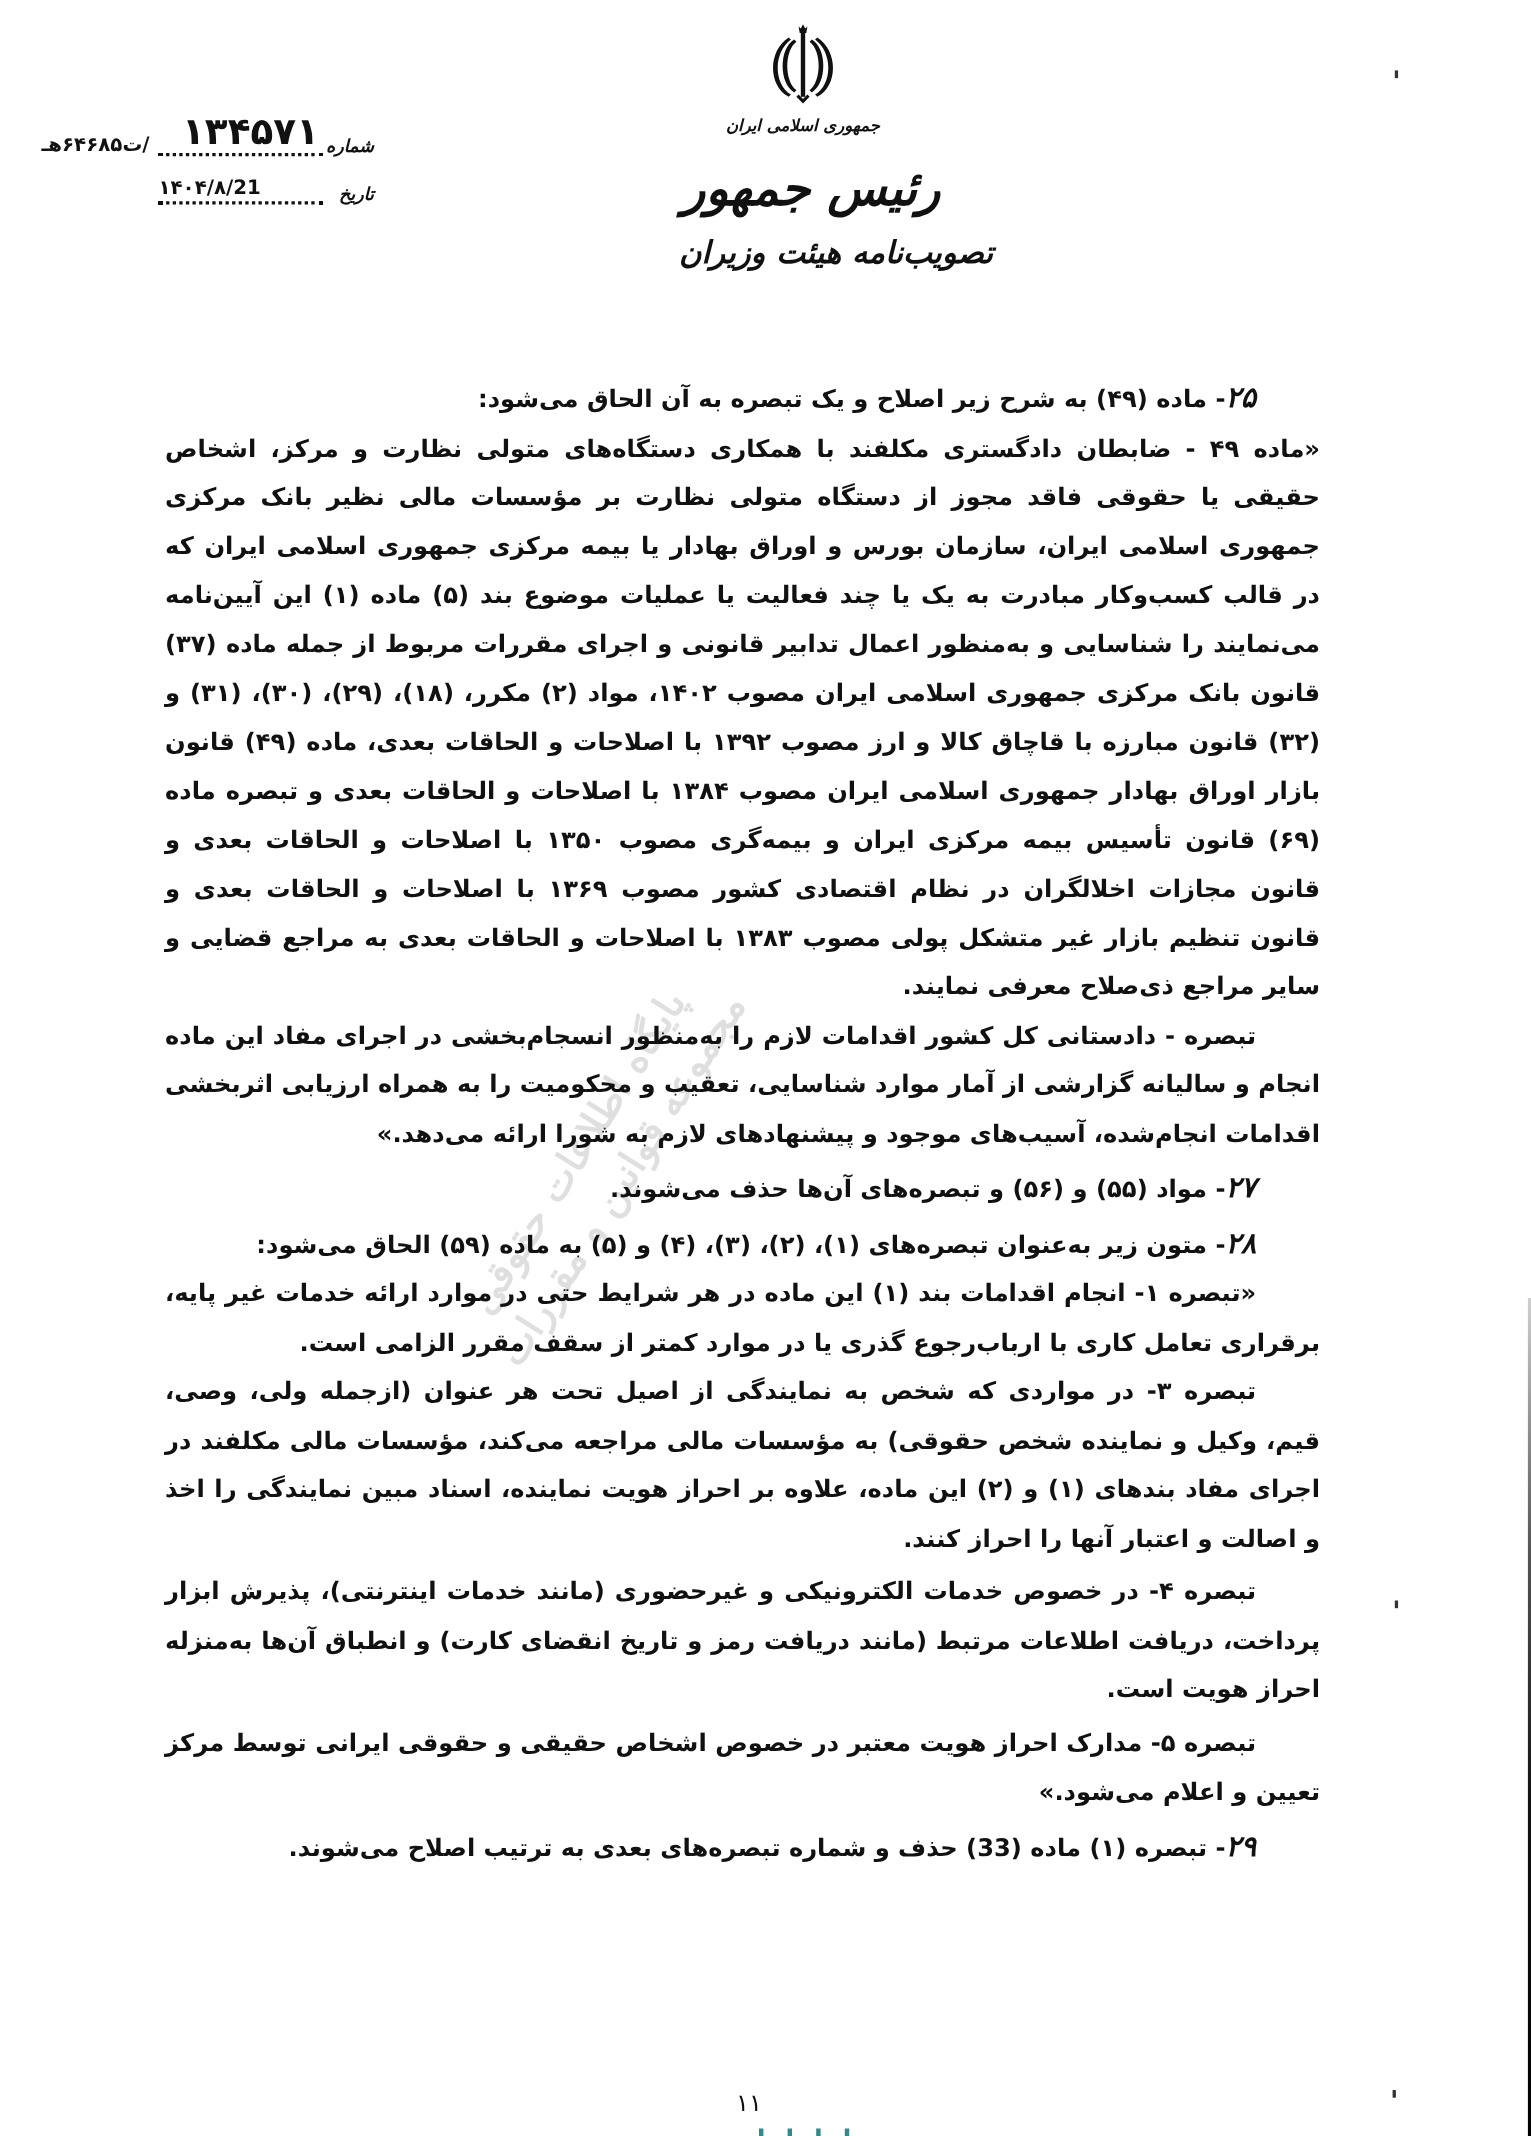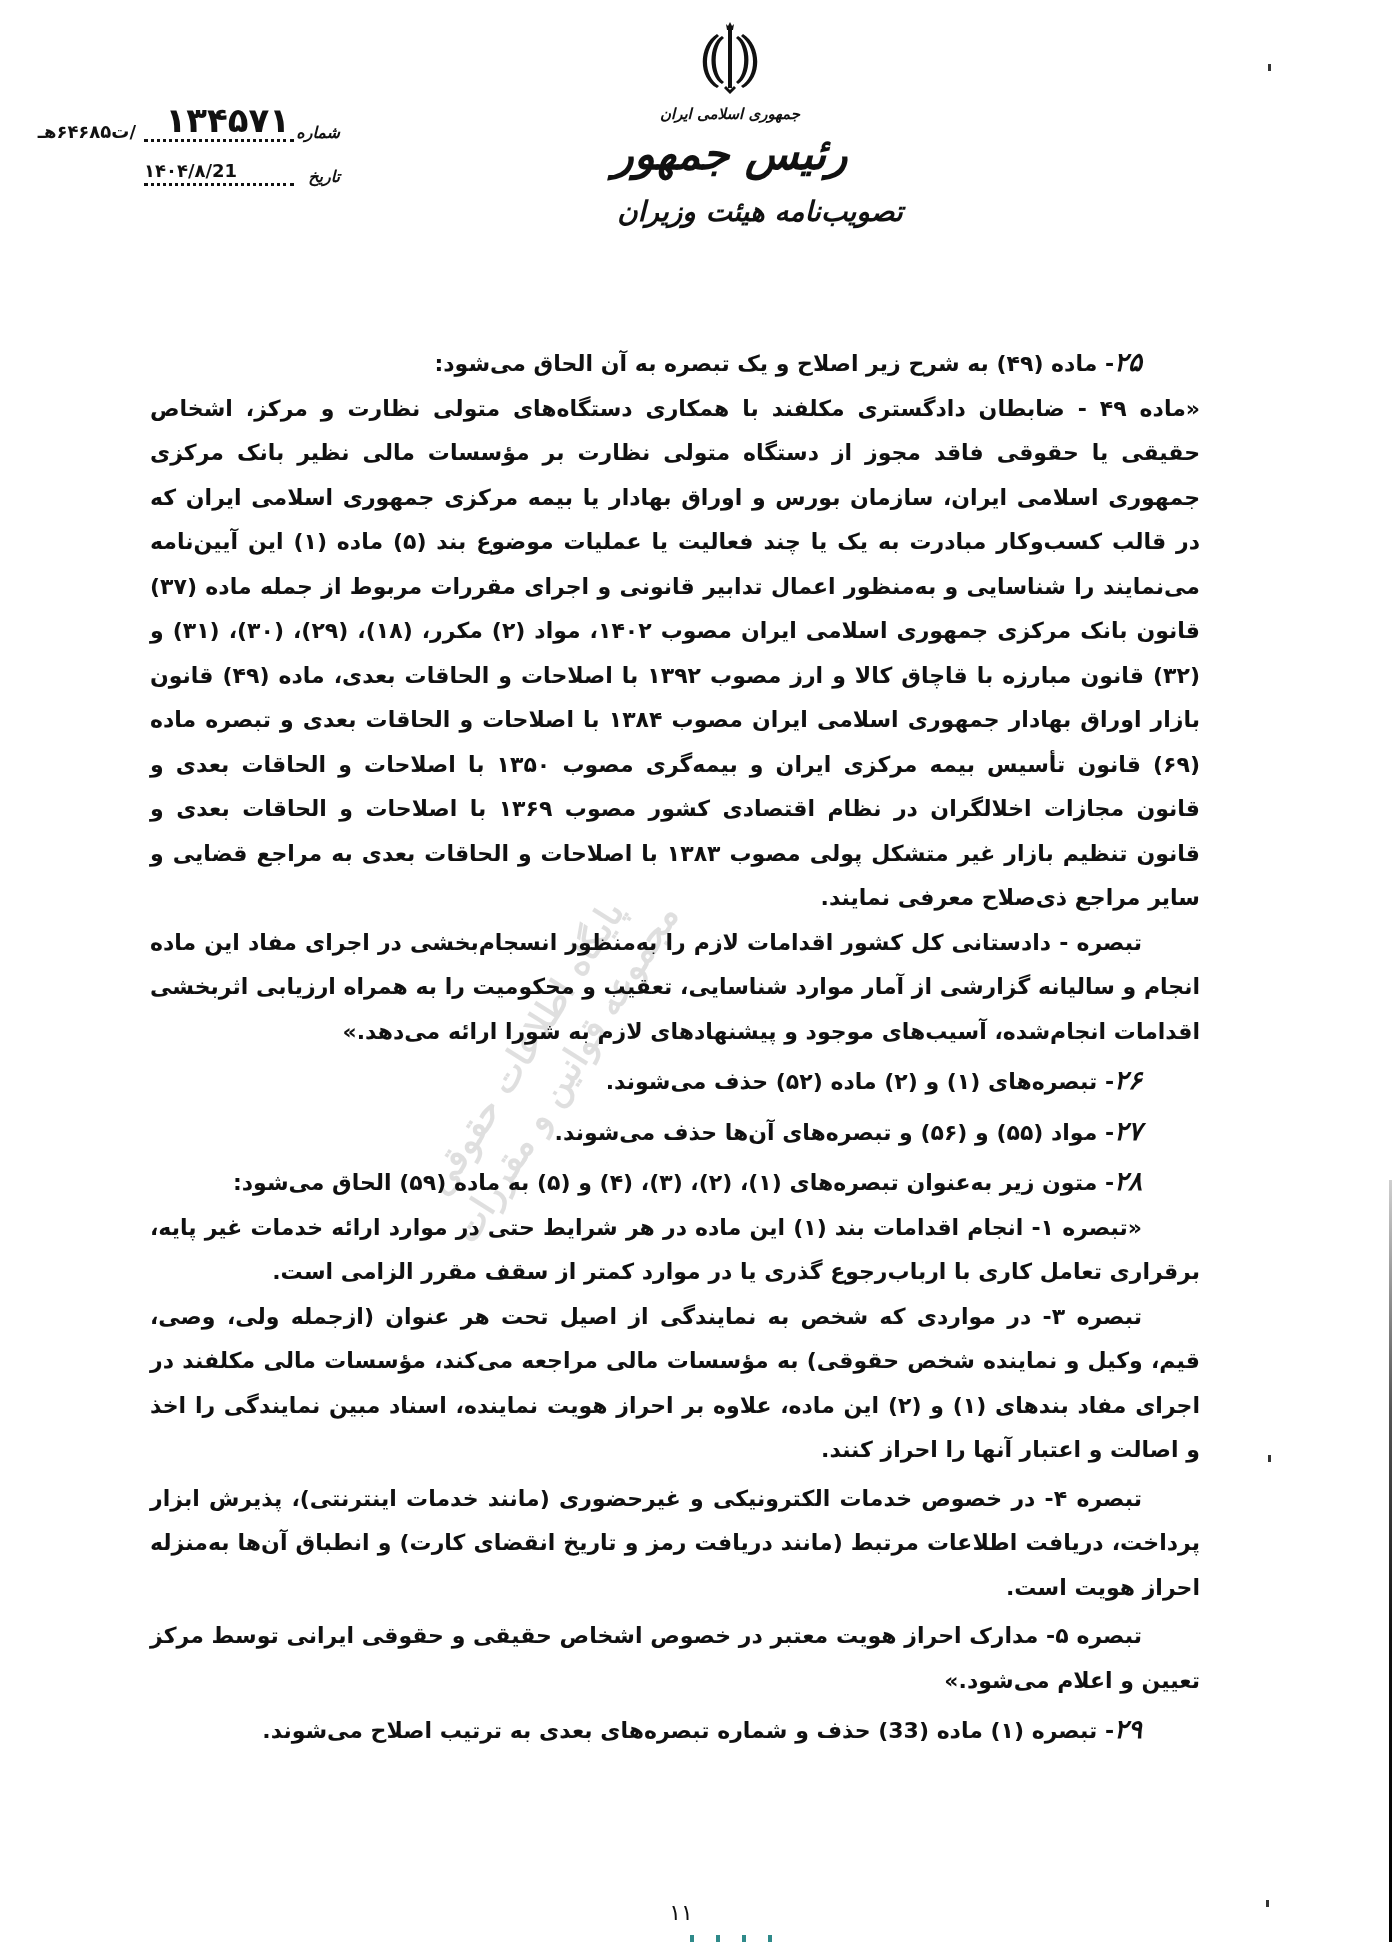--- a/index.html
+++ b/index.html
@@ -51,22 +51,23 @@
       font-style: italic;
       margin-top: 2px;
       line-height: 20px;
     }
     .office-title {
       font-family: "DejaVu Serif", serif;
       font-size: 44px;
       font-weight: bold;
       font-style: italic;
       line-height: 56px;
-      margin-top: 2px;
+      margin-top: 20px;
       letter-spacing: -1px;
+      text-align: right;
     }
     .decree-title {
       font-family: "DejaVu Serif", serif;
       font-size: 28px;
       font-weight: bold;
       font-style: italic;
       line-height: 40px;
       margin-top: 10px;
       margin-right: -60px;
     }
@@ -260,23 +261,20 @@
     <div>مجموعه قوانین و مقررات</div>
   </div>
 
   <div class="content">
     <p class="indent">
       <span class="item-num">۲۵</span><span>- ماده (۴۹) به شرح زیر اصلاح و یک تبصره به آن الحاق می‌شود:</span>
     </p>
     <p>«ماده ۴۹ - ضابطان دادگستری مکلفند با همکاری دستگاه‌های متولی نظارت و مرکز، اشخاص حقیقی یا حقوقی فاقد مجوز از دستگاه متولی نظارت بر مؤسسات مالی نظیر بانک مرکزی جمهوری اسلامی ایران، سازمان بورس و اوراق بهادار یا بیمه مرکزی جمهوری اسلامی ایران که در قالب کسب‌وکار مبادرت به یک یا چند فعالیت یا عملیات موضوع بند (۵) ماده (۱) این آیین‌نامه می‌نمایند را شناسایی و به‌منظور اعمال تدابیر قانونی و اجرای مقررات مربوط از جمله ماده (۳۷) قانون بانک مرکزی جمهوری اسلامی ایران مصوب ۱۴۰۲، مواد (۲) مکرر، (۱۸)، (۲۹)، (۳۰)، (۳۱) و (۳۲) قانون مبارزه با قاچاق کالا و ارز مصوب ۱۳۹۲ با اصلاحات و الحاقات بعدی، ماده (۴۹) قانون بازار اوراق بهادار جمهوری اسلامی ایران مصوب ۱۳۸۴ با اصلاحات و الحاقات بعدی و تبصره ماده (۶۹) قانون تأسیس بیمه مرکزی ایران و بیمه‌گری مصوب ۱۳۵۰ با اصلاحات و الحاقات بعدی و قانون مجازات اخلالگران در نظام اقتصادی کشور مصوب ۱۳۶۹ با اصلاحات و الحاقات بعدی و قانون تنظیم بازار غیر متشکل پولی مصوب ۱۳۸۳ با اصلاحات و الحاقات بعدی به مراجع قضایی و سایر مراجع ذی‌صلاح معرفی نمایند.</p>
     <p class="indent">تبصره - دادستانی کل کشور اقدامات لازم را به‌منظور انسجام‌بخشی در اجرای مفاد این ماده انجام و سالیانه گزارشی از آمار موارد شناسایی، تعقیب و محکومیت را به همراه ارزیابی اثربخشی اقدامات انجام‌شده، آسیب‌های موجود و پیشنهادهای لازم به شورا ارائه می‌دهد.»</p>
     <p class="indent gap-sm">
-      <span class="item-num">۲۶</span><span>- تبصره‌های (۱) و (۲) ماده (۵۲) حذف می‌شوند.</span>
-    </p>
-    <p class="indent gap-sm">
       <span class="item-num">۲۷</span><span>- مواد (۵۵) و (۵۶) و تبصره‌های آن‌ها حذف می‌شوند.</span>
     </p>
     <p class="indent gap-sm">
       <span class="item-num">۲۸</span><span>- متون زیر به‌عنوان تبصره‌های (۱)، (۲)، (۳)، (۴) و (۵) به ماده (۵۹) الحاق می‌شود:</span>
     </p>
     <p class="indent">«تبصره ۱- انجام اقدامات بند (۱) این ماده در هر شرایط حتی در موارد ارائه خدمات غیر پایه، برقراری تعامل کاری با ارباب‌رجوع گذری یا در موارد کمتر از سقف مقرر الزامی است.</p>
     <p class="indent">تبصره ۳- در مواردی که شخص به نمایندگی از اصیل تحت هر عنوان (ازجمله ولی، وصی، قیم، وکیل و نماینده شخص حقوقی) به مؤسسات مالی مراجعه می‌کند، مؤسسات مالی مکلفند در اجرای مفاد بندهای (۱) و (۲) این ماده، علاوه بر احراز هویت نماینده، اسناد مبین نمایندگی را اخذ و اصالت و اعتبار آنها را احراز کنند.</p>
     <p class="indent gap-sm">تبصره ۴- در خصوص خدمات الکترونیکی و غیرحضوری (مانند خدمات اینترنتی)، پذیرش ابزار پرداخت، دریافت اطلاعات مرتبط (مانند دریافت رمز و تاریخ انقضای کارت) و انطباق آن‌ها به‌منزله احراز هویت است.</p>
     <p class="indent gap-sm">تبصره ۵- مدارک احراز هویت معتبر در خصوص اشخاص حقیقی و حقوقی ایرانی توسط مرکز تعیین و اعلام می‌شود.»</p>
     <p class="indent gap-sm">

